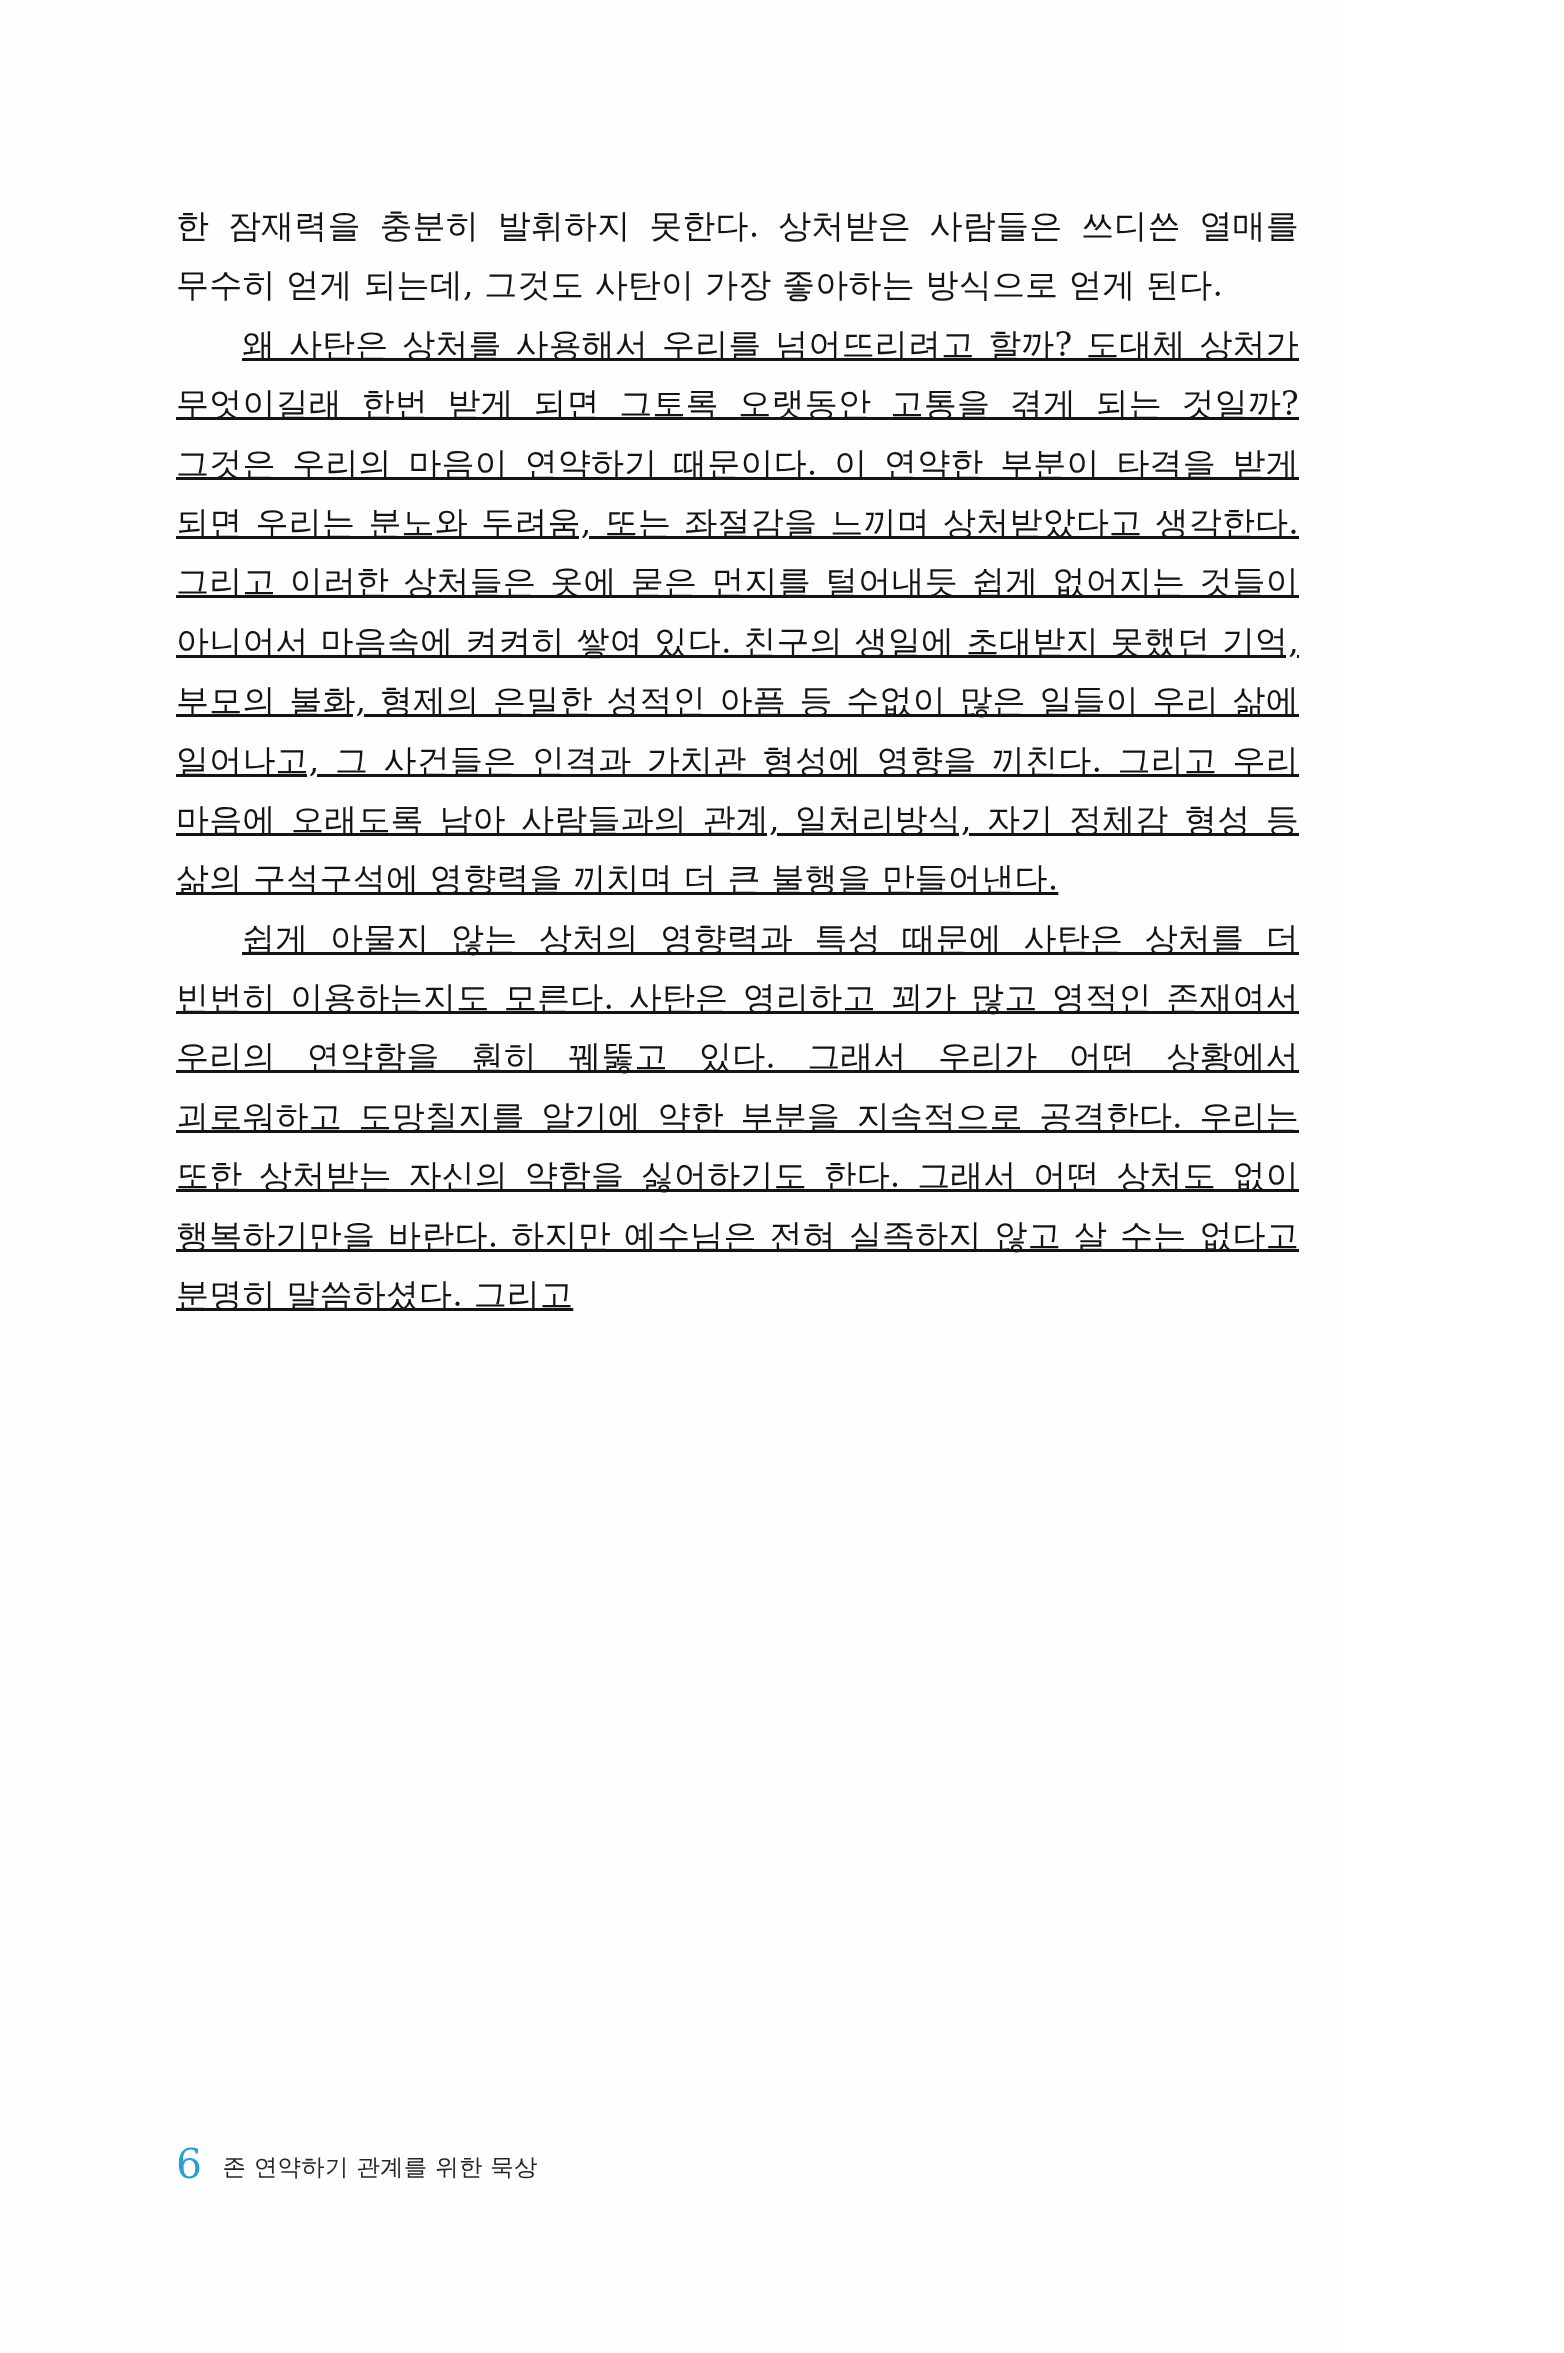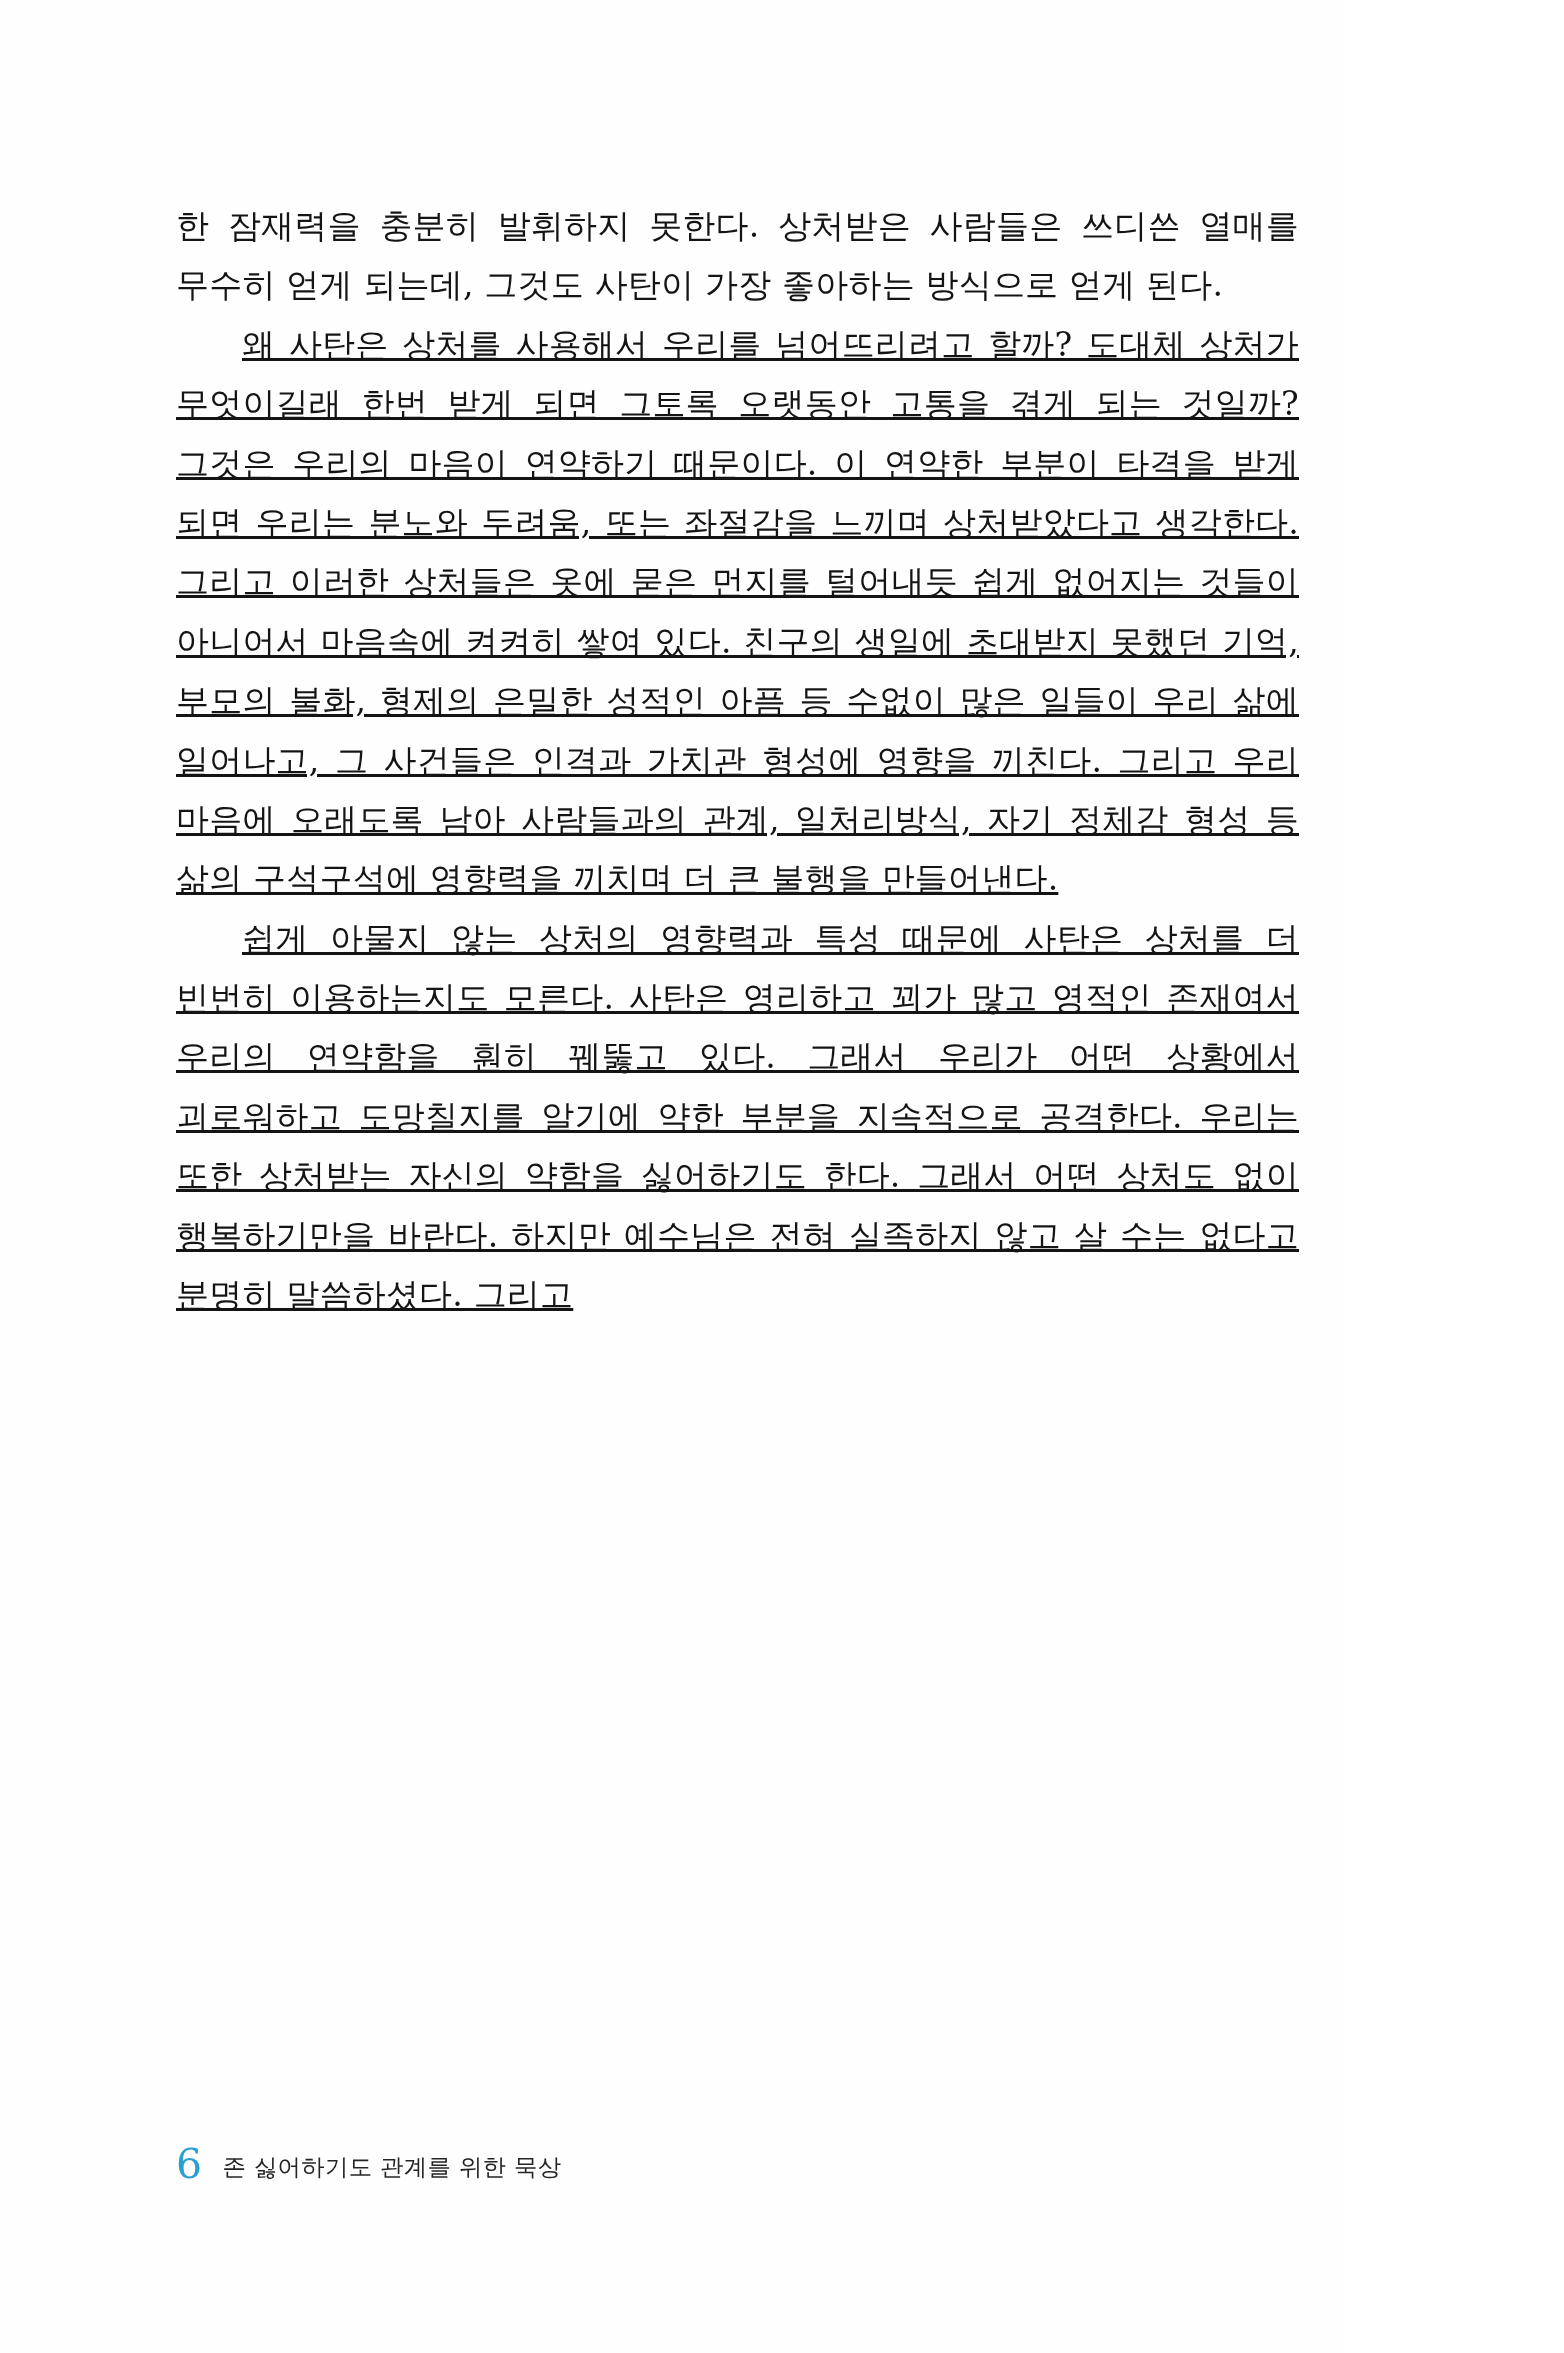--- a/index.html
+++ b/index.html
@@ -79,17 +79,17 @@
 <div class="page">
 
   <div class="text-column">
     <p class="body-par">한 잠재력을 충분히 발휘하지 못한다. 상처받은 사람들은 쓰디쓴 열매를 무수히 얻게 되는데, 그것도 사탄이 가장 좋아하는 방식으로 얻게 된다.</p>
     <p class="body-par indent">왜 사탄은 상처를 사용해서 우리를 넘어뜨리려고 할까? 도대체 상처가 무엇이길래 한번 받게 되면 그토록 오랫동안 고통을 겪게 되는 것일까? 그것은 우리의 마음이 연약하기 때문이다. 이 연약한 부분이 타격을 받게 되면 우리는 분노와 두려움, 또는 좌절감을 느끼며 상처받았다고 생각한다. 그리고 이러한 상처들은 옷에 묻은 먼지를 털어내듯 쉽게 없어지는 것들이 아니어서 마음속에 켜켜히 쌓여 있다. 친구의 생일에 초대받지 못했던 기억, 부모의 불화, 형제의 은밀한 성적인 아픔 등 수없이 많은 일들이 우리 삶에 일어나고, 그 사건들은 인격과 가치관 형성에 영향을 끼친다. 그리고 우리 마음에 오래도록 남아 사람들과의 관계, 일처리방식, 자기 정체감 형성 등 삶의 구석구석에 영향력을 끼치며 더 큰 불행을 만들어낸다.</p>
     <p class="body-par indent">쉽게 아물지 않는 상처의 영향력과 특성 때문에 사탄은 상처를 더 빈번히 이용하는지도 모른다. 사탄은 영리하고 꾀가 많고 영적인 존재여서 우리의 연약함을 훤히 꿰뚫고 있다. 그래서 우리가 어떤 상황에서 괴로워하고 도망칠지를 알기에 약한 부분을 지속적으로 공격한다. 우리는 또한 상처받는 자신의 약함을 싫어하기도 한다. 그래서 어떤 상처도 없이 행복하기만을 바란다. 하지만 예수님은 전혀 실족하지 않고 살 수는 없다고 분명히 말씀하셨다. 그리고</p>
   </div>
 
   <div class="footer">
     <span class="page-number">6</span>
-    <span class="footer-title">존 싫어하기도 관계를 위한 묵상</span>
+    <span class="footer-title">존 연약하기 관계를 위한 묵상</span>
   </div>
 
 </div>
 
 
 </body></html>

